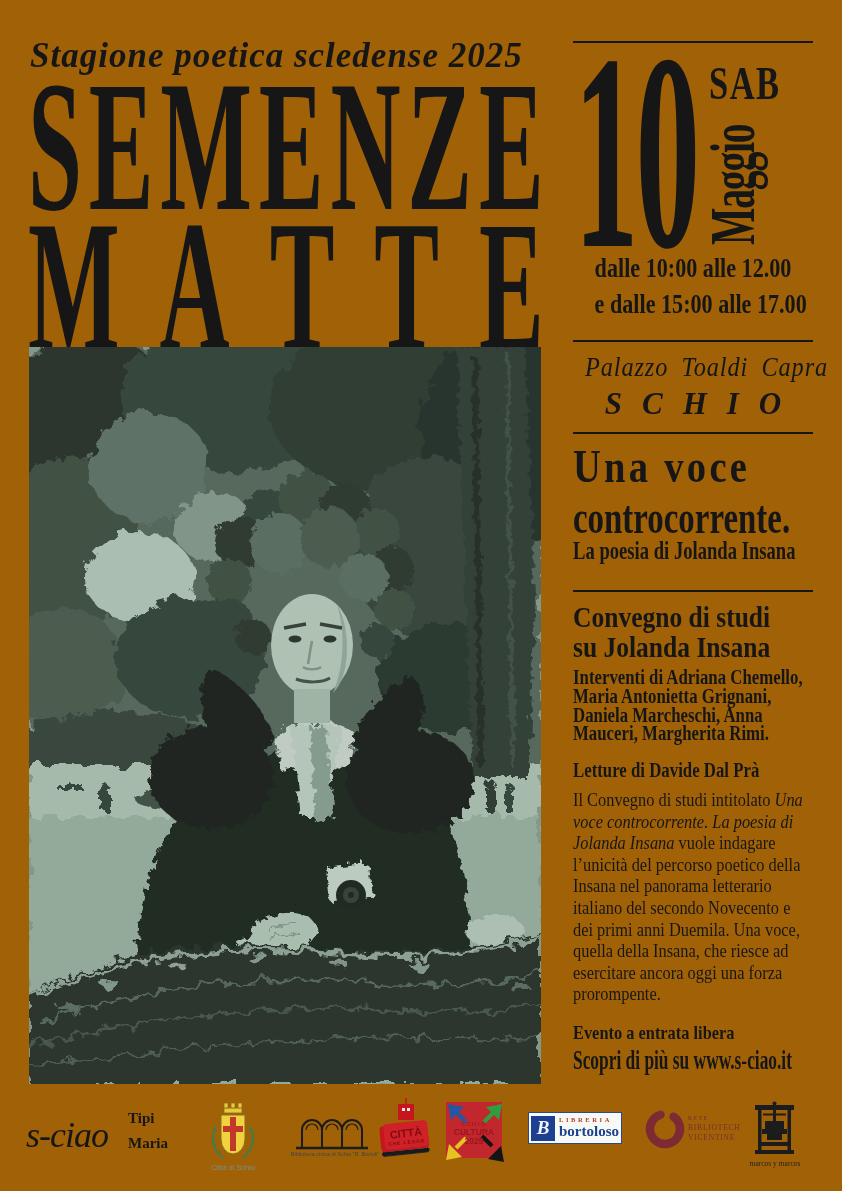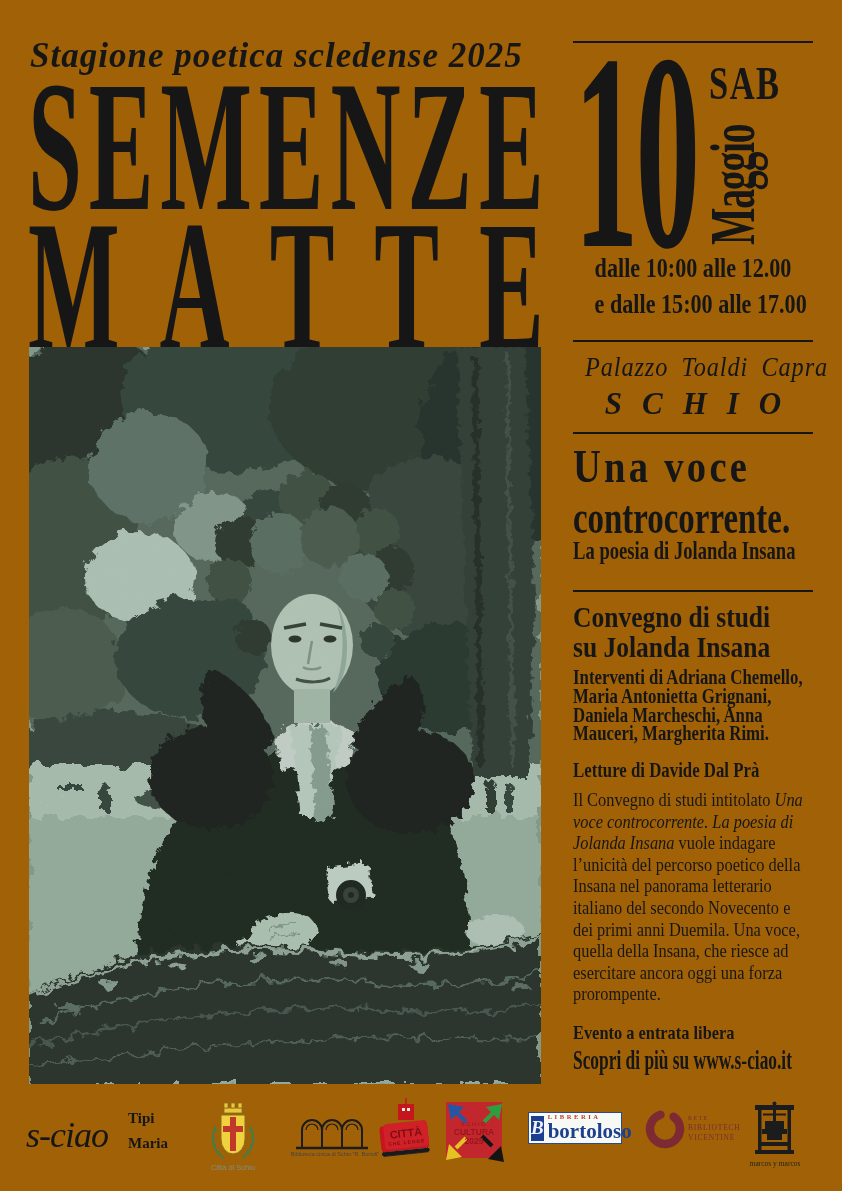--- a/index.html
+++ b/index.html
@@ -58,21 +58,21 @@
   
   .logo{position:absolute;}
   .logo-sciao{left:26px;top:1114px;font-size:36px;font-style:italic;letter-spacing:-1px;}
   .logo-tipi{left:128px;top:1106px;font-size:15px;font-weight:bold;line-height:25px;}
   .logo-bortoloso{left:528px;top:1112px;width:94px;height:32px;border:1.5px solid #2a4a8f;
                   background:#f7f9f5;display:flex;align-items:center;padding:2px;}
   .bort-b{width:25px;height:25px;background:#1d3f8f;color:#eef2fa;font-style:italic;font-weight:bold;
           font-size:19px;display:flex;align-items:center;justify-content:center;}
   .bort-right{padding-left:4px;line-height:1;}
   .bort-top{font-size:6.5px;letter-spacing:2.6px;color:#c0392b;font-weight:bold;}
-  .bort-name{font-size:21px;font-weight:bold;color:#1d3f8f;margin-top:1px;}
+  .bort-name{font-size:15px;font-weight:bold;color:#1d3f8f;margin-top:1px;}
 </style>
 </head>
 <body>
 
 <div class="poster">
 
   <div class="kicker">Stagione poetica scledense 2025</div>
   <div class="title-line" id="semenze">
       <span>S</span>
       <span>E</span>

